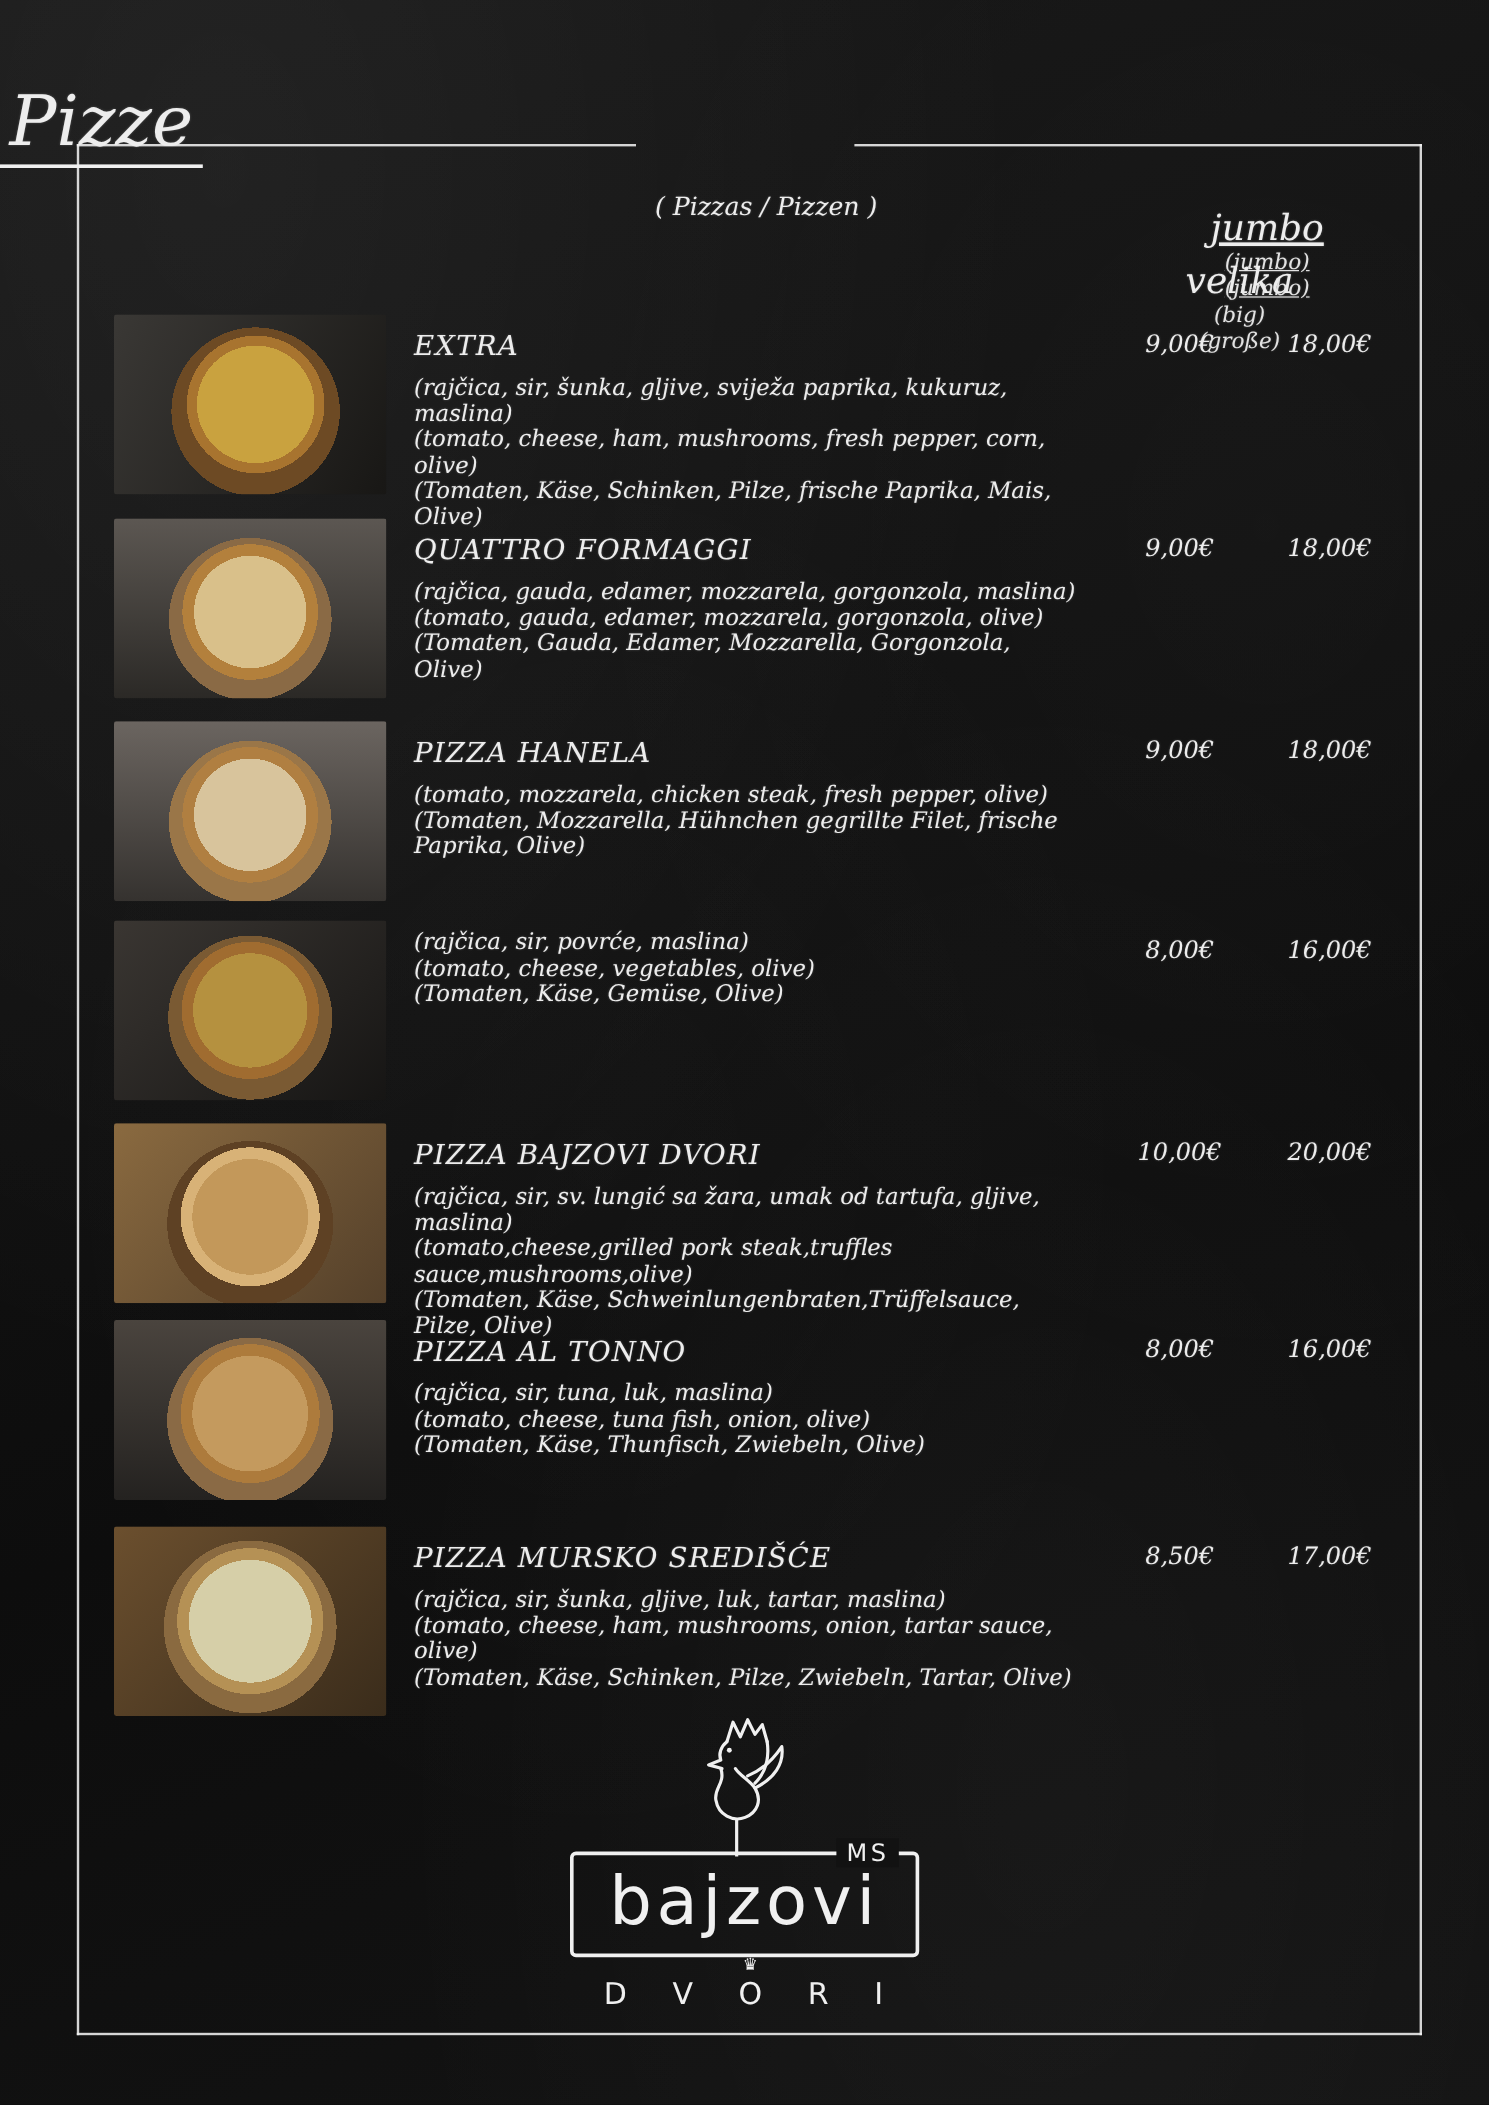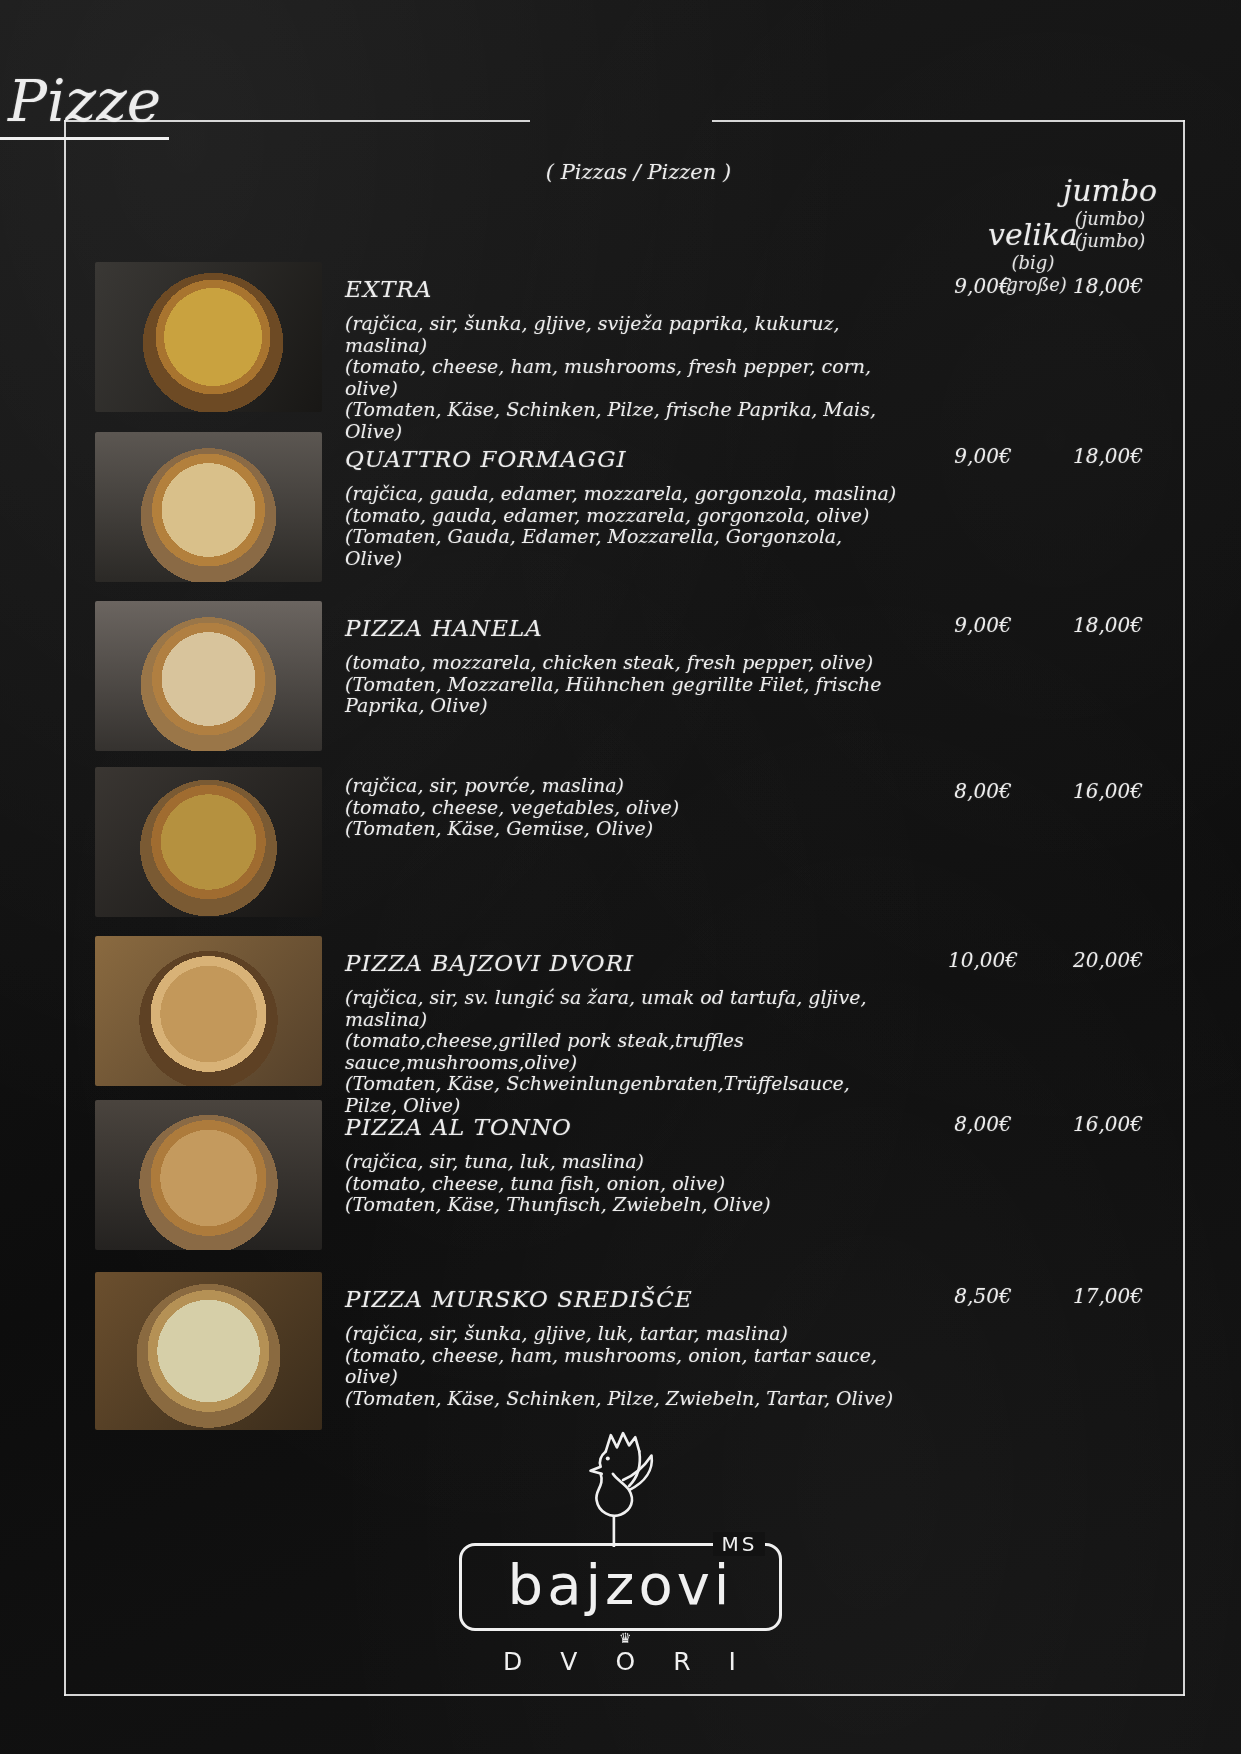--- a/index.html
+++ b/index.html
@@ -24,21 +24,21 @@
   .frame-left{left:64px;top:120px;width:2px;height:1576px;}
   .frame-right{left:1183px;top:120px;width:2px;height:1576px;}
   .frame-bottom{left:64px;top:1694px;width:1121px;height:2px;}
   
   .page-title{position:absolute;top:68px;left:0;width:100%;text-align:left;font-size:58px;line-height:1.15;}
   .page-title .underlined{border-bottom:3px solid var(--frame,#ededed);padding:0 8px 2px;}
   .page-subtitle{position:absolute;top:160px;left:0;width:100%;text-align:center;font-size:21px;padding-left:18px;}
   
   .col-head{position:absolute;top:174px;width:170px;text-align:center;}
   .col-big{left:948px;margin-top:44px;}
-  .col-jumbo{left:1025px;}
+  .col-jumbo{left:971px;text-decoration:underline;}
   .col-label{font-size:30px;line-height:34px;}
   .col-sub{font-size:18px;line-height:22px;opacity:.95;}
   
   .item{position:absolute;left:95px;width:1090px;height:162px;}
   .it-1{top:262px;} .it-2{top:432px;} .it-3{top:601px;} .it-4{top:767px;}
   .it-5{top:936px;} .it-6{top:1100px;} .it-7{top:1272px;}
   .photo{position:absolute;left:0;top:0;width:227px;height:150px;border-radius:2px;}
   .photo-7{height:158px;}
   .photo-1{background:
       radial-gradient(circle at 52% 50%, #c9a23f 0 35%, #a8742f 35% 41%, transparent 41%),
@@ -71,22 +71,22 @@
   .item-text{position:absolute;left:250px;top:8px;width:560px;}
   .item-name{font-size:23px;line-height:38px;letter-spacing:1px;margin-bottom:5px;}
   .item-desc{font-size:19px;line-height:21.5px;}
   .price{position:absolute;top:12px;width:150px;text-align:center;font-size:20px;}
   .price-big{left:813px;}
   .price-jumbo{left:938px;}
   
   .logo{position:absolute;top:1425px;left:0;width:100%;display:flex;flex-direction:column;align-items:center;
         font-style:normal;font-family:"DejaVu Sans",sans-serif;text-shadow:none;}
   .rooster{display:block;}
-  .brand-box{position:relative;border:3px solid var(--frame,#f0f0f0);border-radius:16px;
-             padding:8px 46px 12px;margin-top:-4px;text-align:center;}
+  .brand-box{position:relative;border:3px solid var(--frame,#f0f0f0);border-radius:5px;
+             padding:8px 30px 12px;margin-top:-4px;text-align:center;}
   .brand-text{font-size:56px;letter-spacing:4px;line-height:1.1;color:var(--frame,#f0f0f0);}
   .brand-ms{position:absolute;top:-14px;right:14px;background:#121212;padding:0 8px;
             font-size:20px;letter-spacing:3px;color:var(--frame,#f0f0f0);}
   .brand-sub{margin-top:16px;display:flex;gap:36px;font-size:25px;letter-spacing:2px;color:var(--frame,#f0f0f0);}
   .o-wrap{position:relative;}
   .crown{position:absolute;top:-16px;left:50%;transform:translateX(-50%);font-size:14px;line-height:1;}
 </style>
 </head>
 <body>
 

